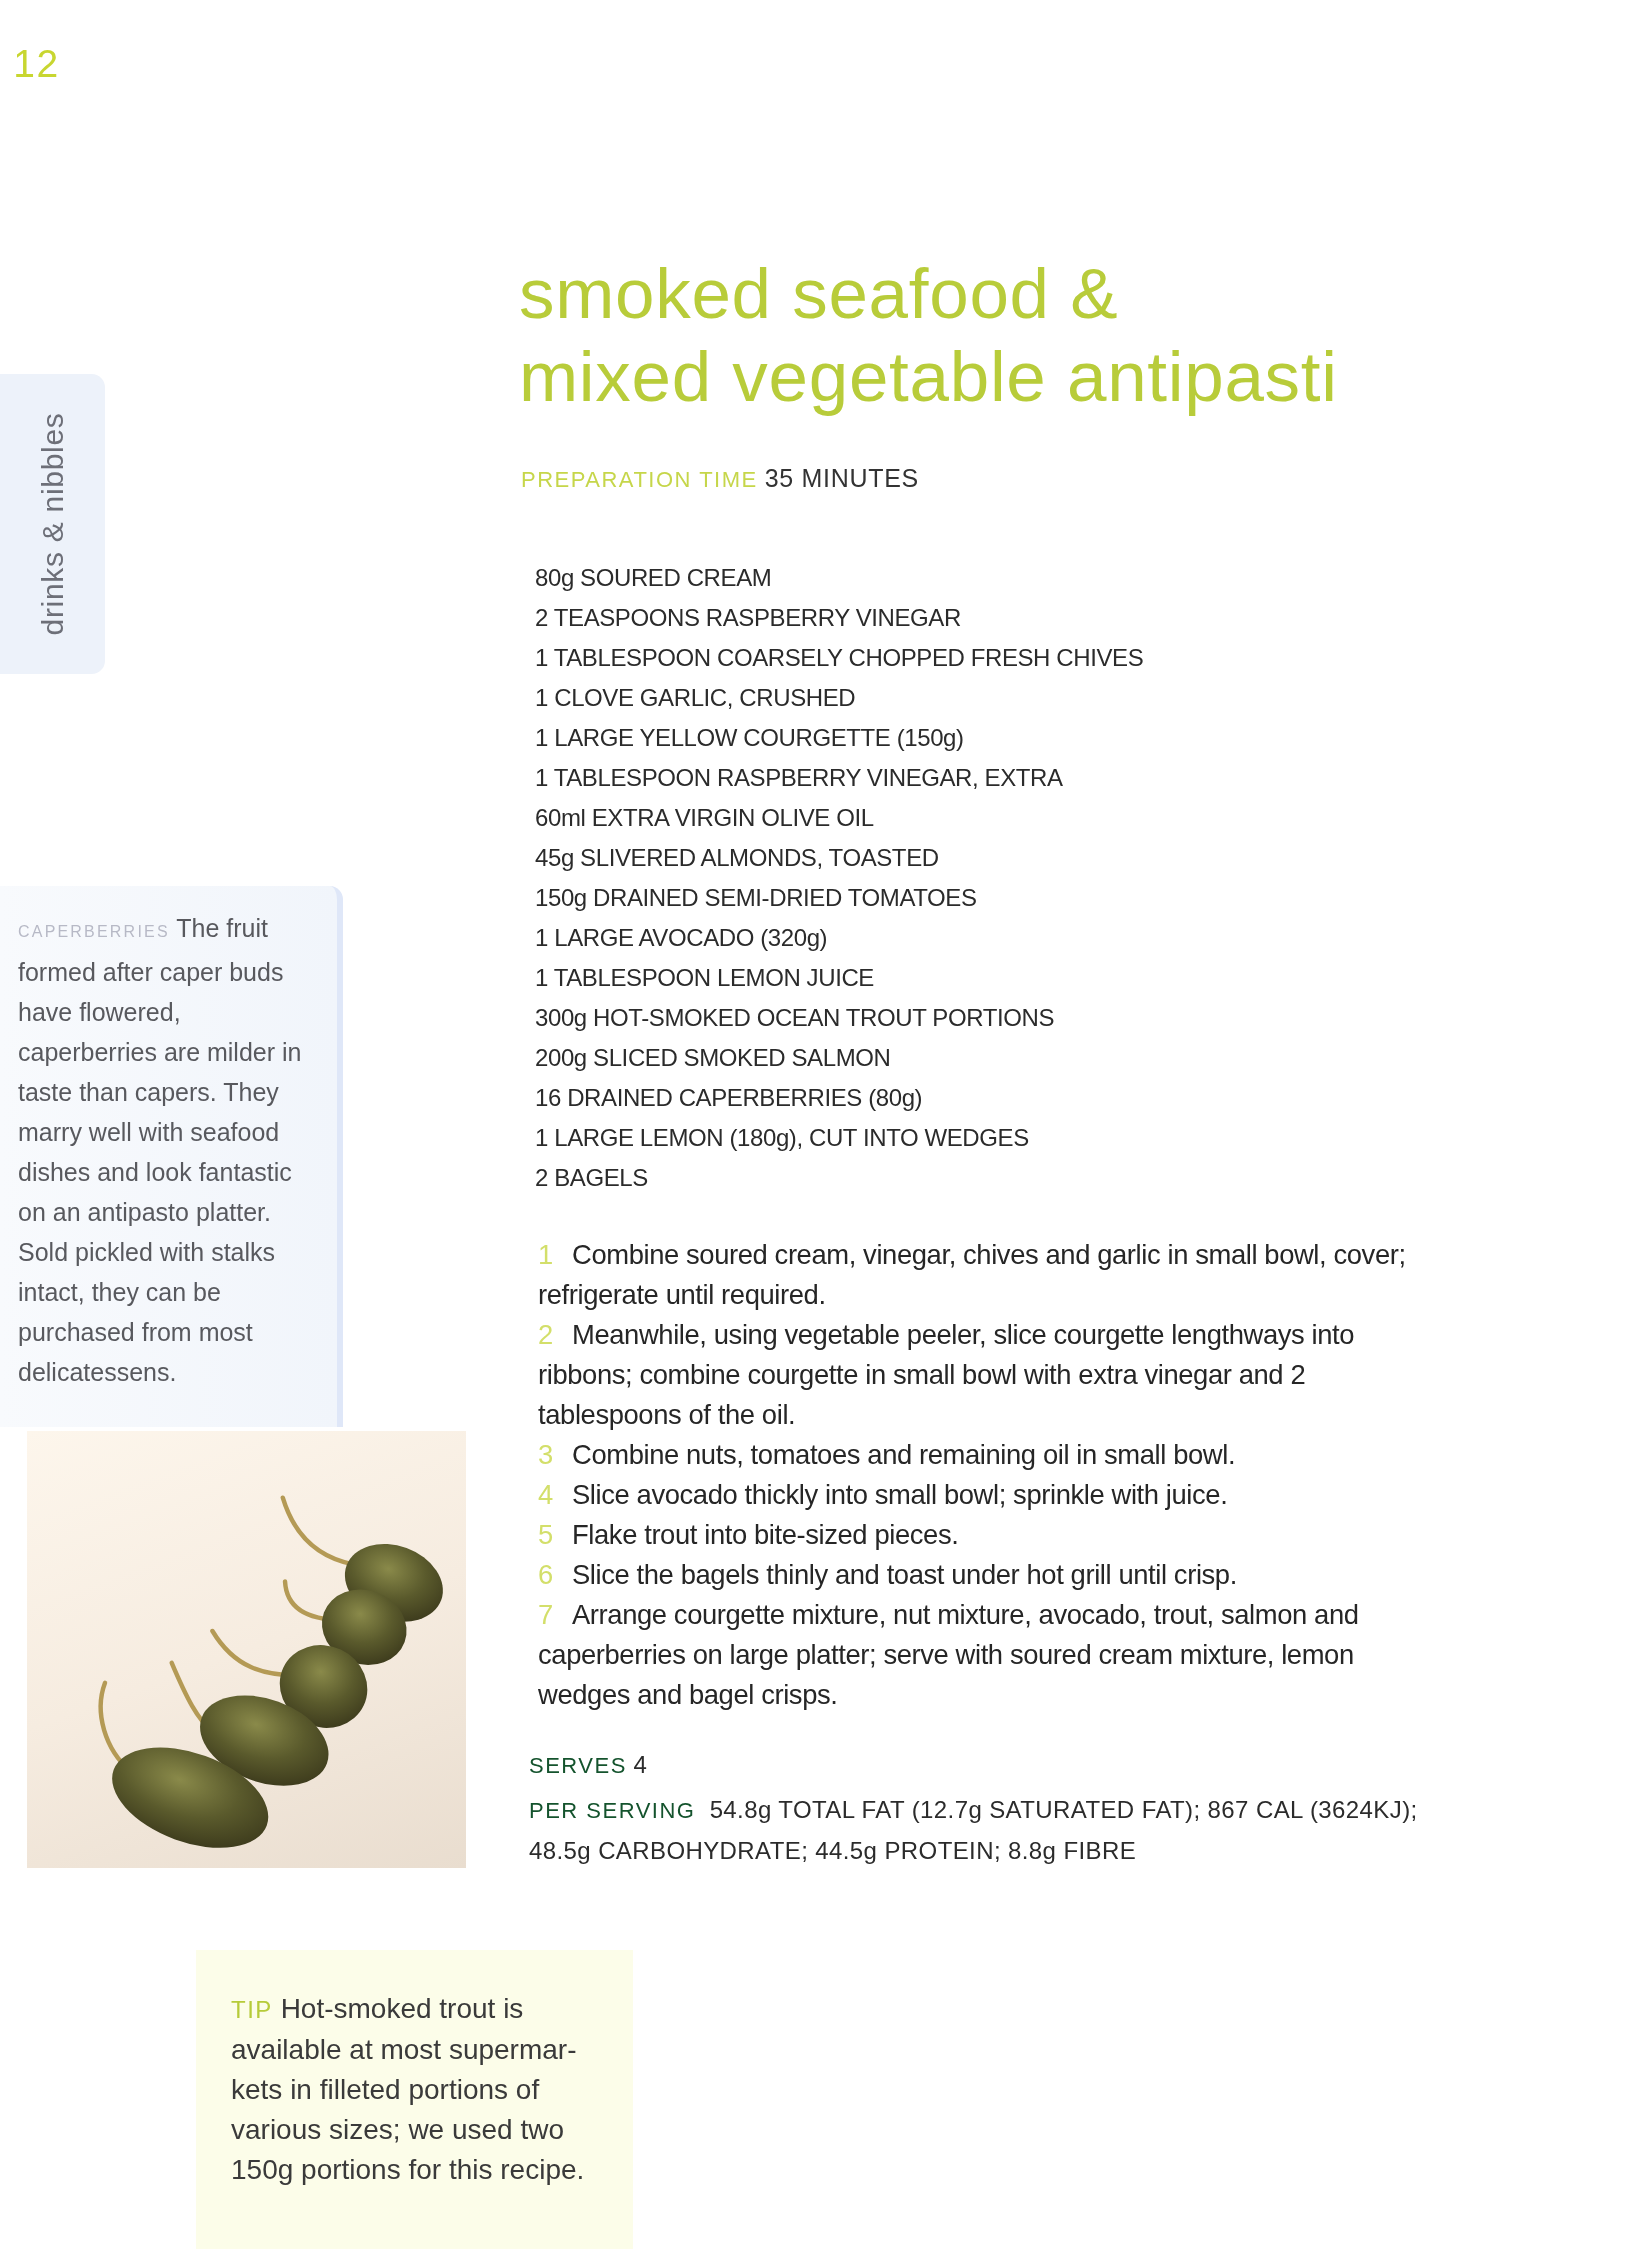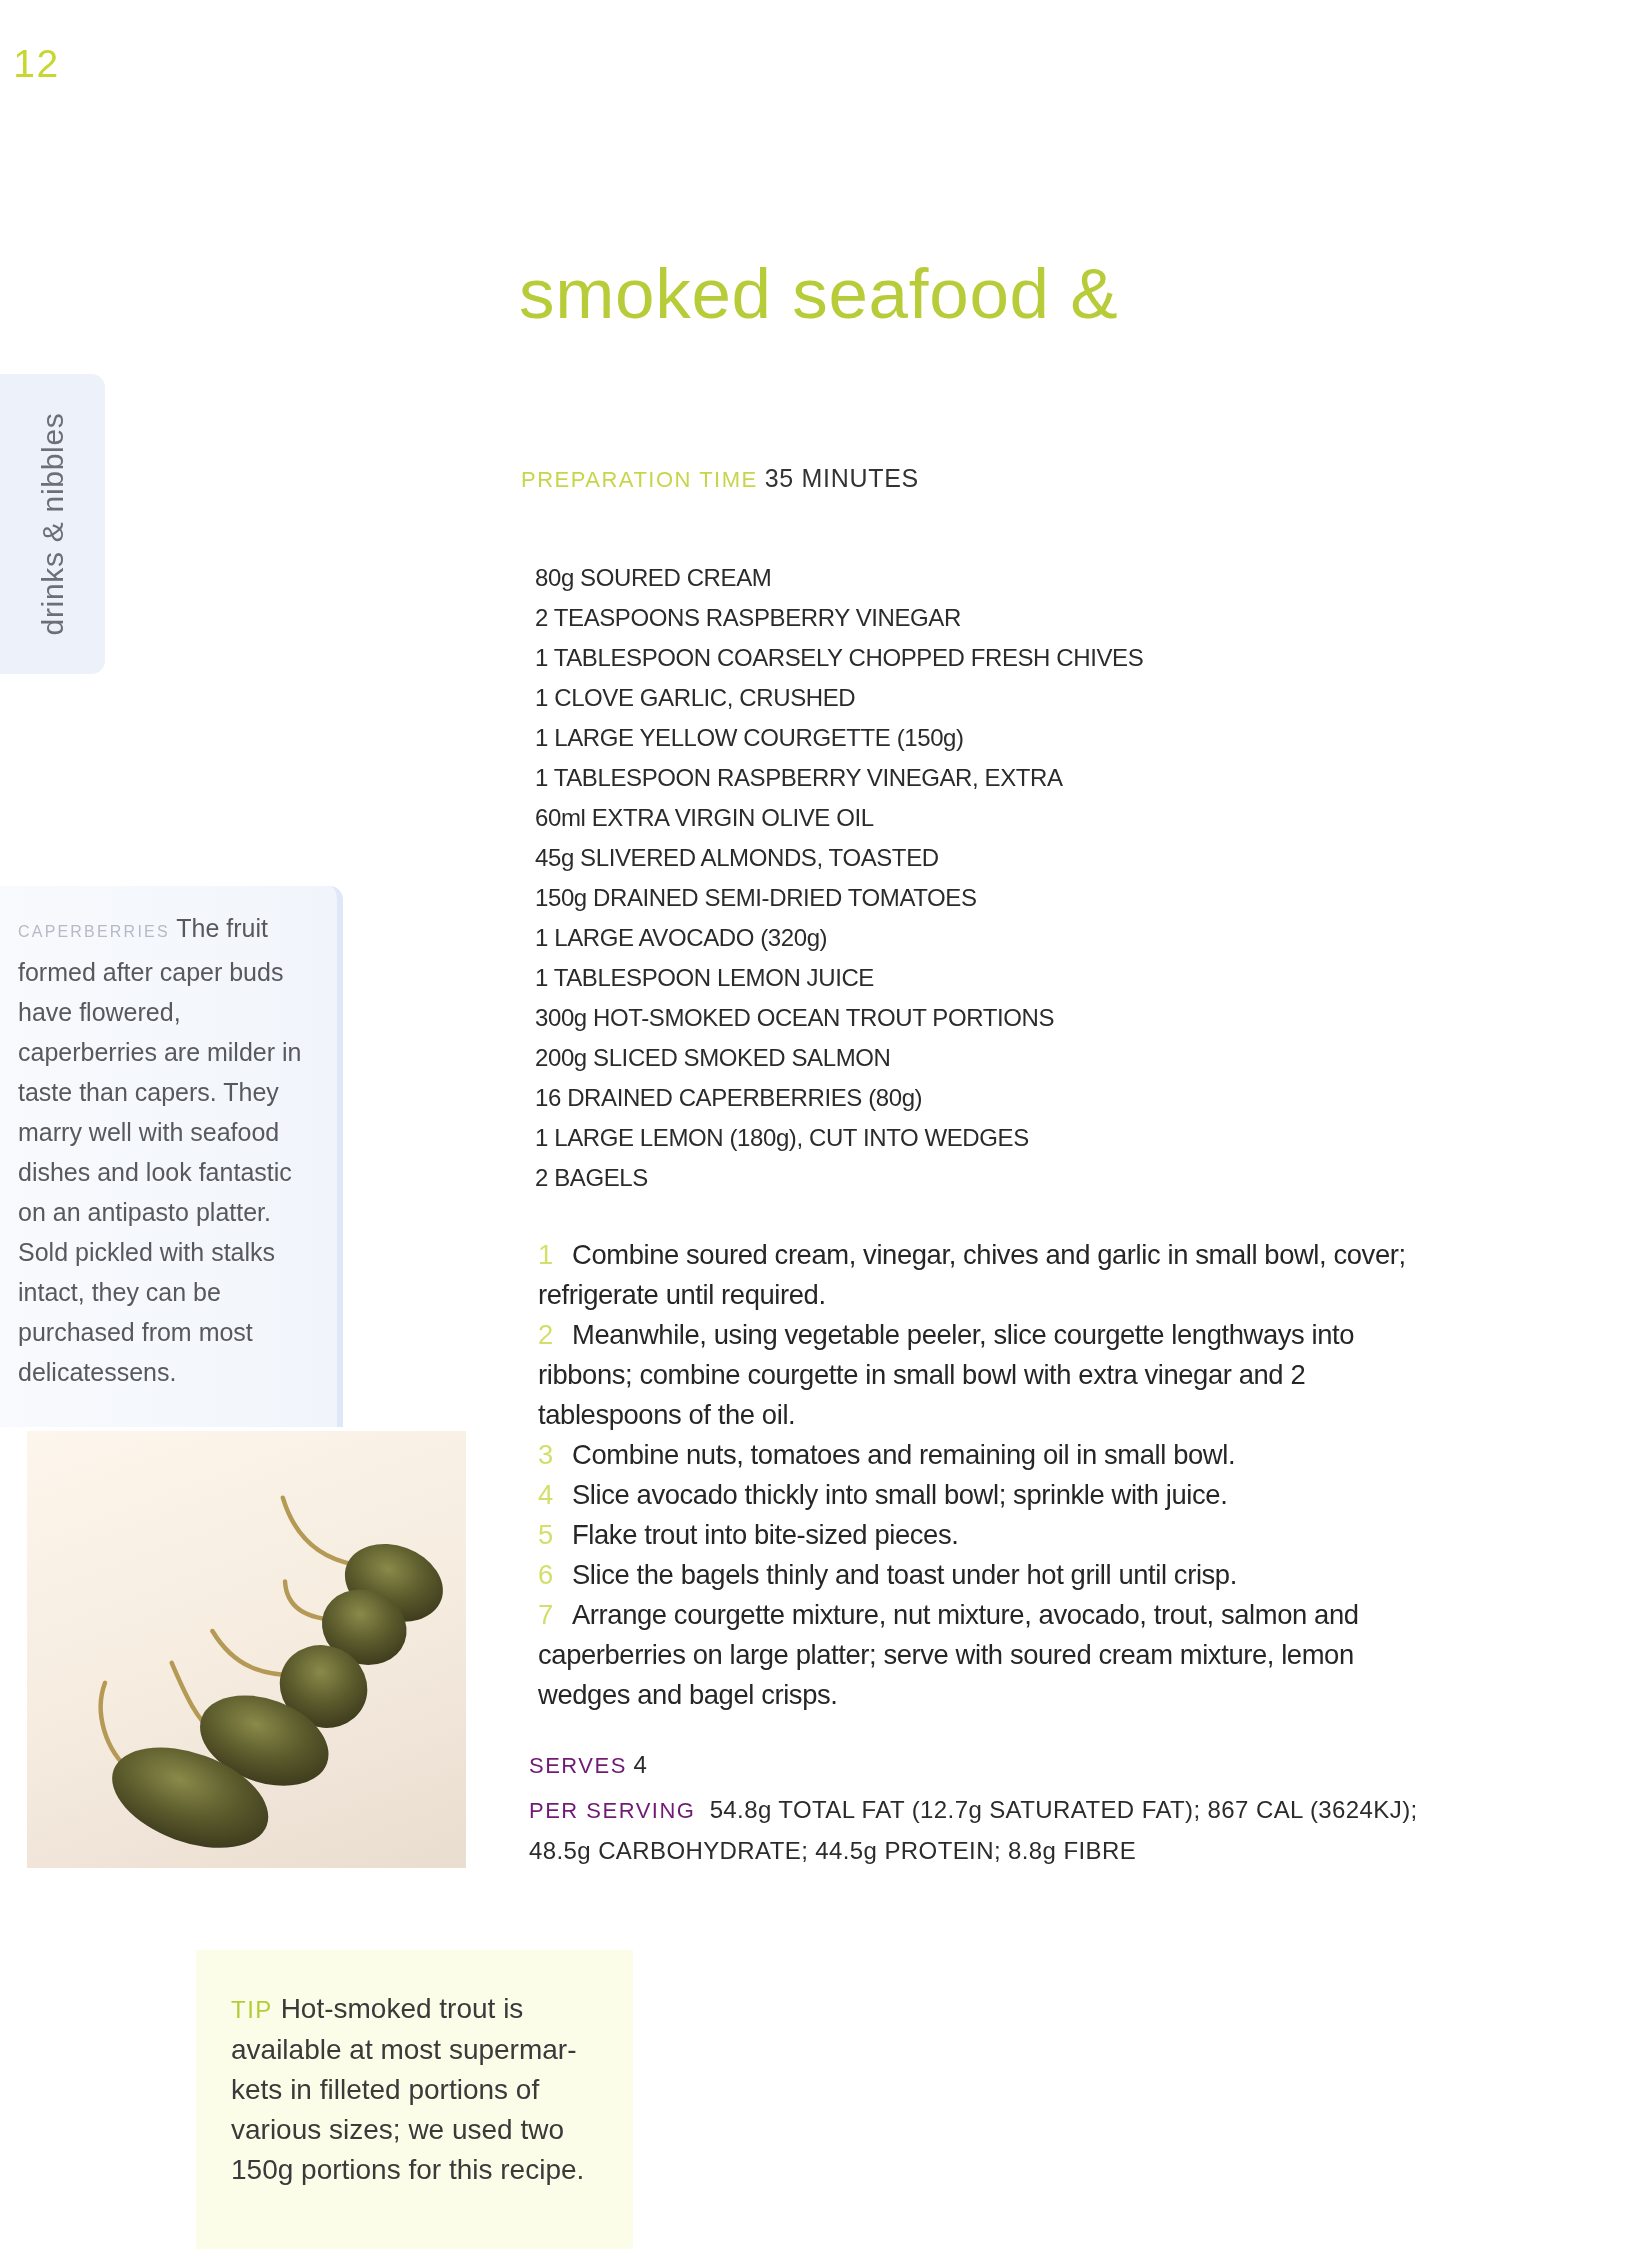--- a/index.html
+++ b/index.html
@@ -44,21 +44,21 @@
     }
     .method li { font-size: 27.4px; line-height: 40px; color: #262626; letter-spacing: -0.4px; }
     .step-num { color: #d3df6a; display: inline-block; width: 34px; }
     .serves {
       position: absolute; left: 529px; top: 1751px; font-size: 24px; white-space: nowrap;
     }
     .per-serving {
       position: absolute; left: 529px; top: 1790px; width: 890px;
       font-size: 24px; line-height: 40px; letter-spacing: 0.4px;
     }
-    .label-green { color: #701a75; letter-spacing: 1.5px; font-size: 22px; }
+    .label-green { color: #14532d; letter-spacing: 1.5px; font-size: 22px; }
     .caper-box {
       position: absolute; left: 0; top: 886px; width: 337px; height: 541px;
       background: linear-gradient(90deg, #f8fafd 0%, #f1f5fb 100%);
       border-right: 6px solid #dfe7f8; border-radius: 0 13.3px 0 0;
     }
     .caper-text {
       position: absolute; left: 18px; top: 908px; width: 297px;
       font-size: 25px; line-height: 40px; color: #58595e; margin: 0;
     }
     .caper-label { color: #b7b9c6; letter-spacing: 2.2px; font-size: 16px; text-align: right; }
@@ -80,20 +80,21 @@
 </head>
 <body>
 
 <div class="page-number">12</div>
 
 <div class="side-tab"></div>
 <div class="side-tab-label">drinks &amp; nibbles</div>
 
 <h1 class="title">
   <span>smoked seafood &amp;</span><br>
+  <span>mixed vegetable antipasti</span>
 </h1>
 
 <div class="prep">
   <span class="prep-label">PREPARATION TIME</span>
   <span class="prep-value">35 MINUTES</span>
 </div>
 
 <ul class="ingredients">
   <li>80g SOURED CREAM</li>
   <li>2 TEASPOONS RASPBERRY VINEGAR</li>

